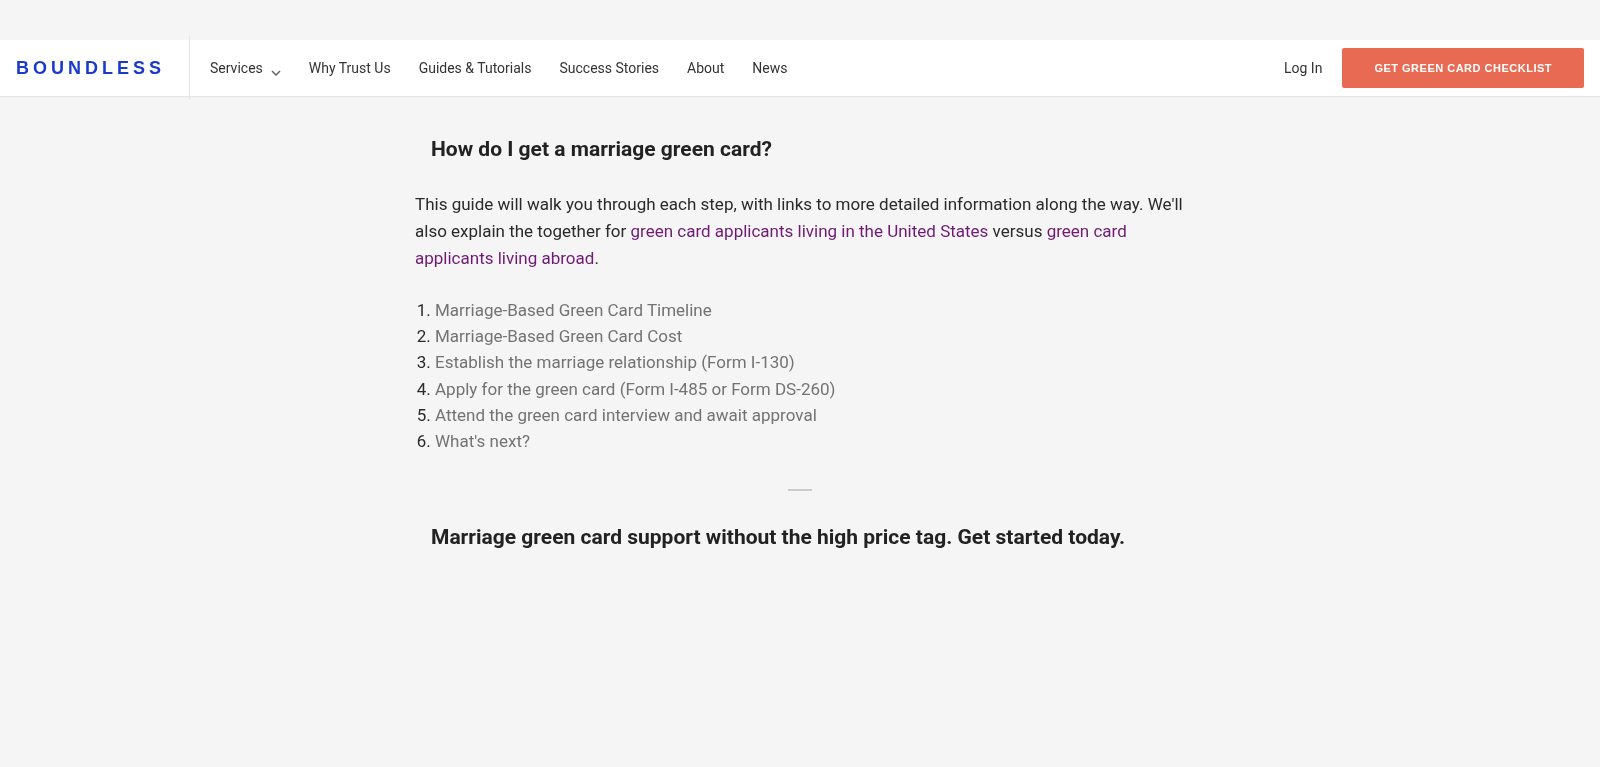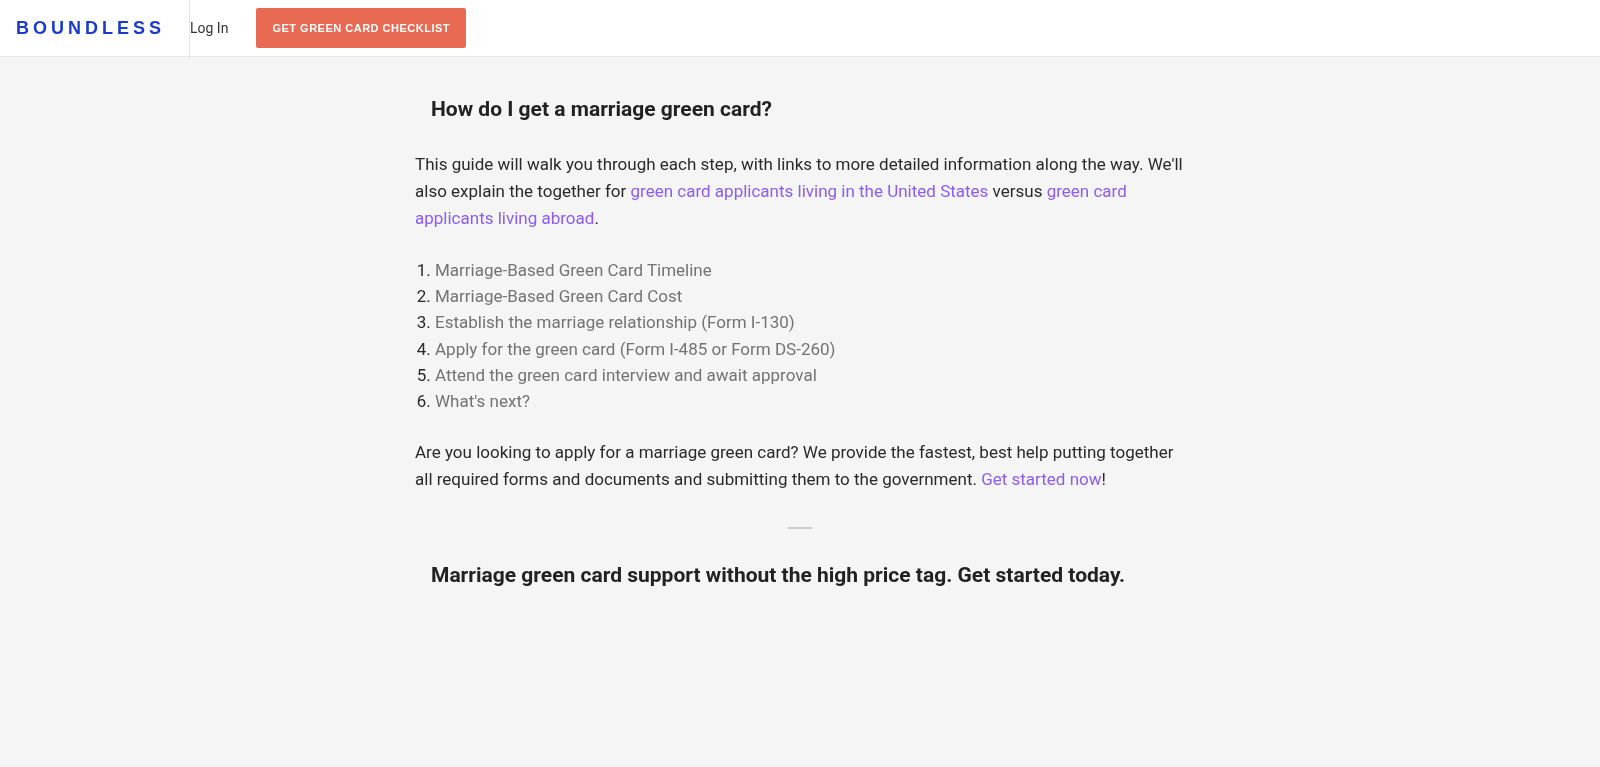--- a/index.html
+++ b/index.html
@@ -1,39 +1,54 @@
 <!DOCTYPE html>
 <html><head>
 <meta charset="utf-8">
 <style>
 * { margin: 0; padding: 0; box-sizing: border-box; }
 body { font-family: -apple-system, BlinkMacSystemFont, "Segoe UI", Roboto, sans-serif; background: #f5f5f5; color: #2a2a2a; }
-.header { background: #fff; border-bottom: 1px solid #e5e5e5; height: 57px; display: flex; align-items: center; padding: 0 16px; }
+.header { background: #fff; border-bottom: 1px solid #e5e5e5; height: 57px; display: flex; align-items: center; padding: 0 16px; margin-top: 40px; }
 .logo { font-size: 18px; font-weight: 700; letter-spacing: 4px; color: #1a3acc; padding-right: 24px; border-right: 1px solid #e5e5e5; height: 64px; display: flex; align-items: center; font-family: Arial, sans-serif; }
 .nav { display: flex; align-items: center; gap: 28px; margin-left: 20px; flex: 1; }
 .nav-item { color: #333; font-size: 14px; cursor: pointer; display: flex; align-items: center; gap: 8px; }
 .chevron { width: 10px; height: 10px; display: inline-block; }
-.right-actions { display: flex; align-items: center; gap: 28px; }
+.right-actions { display: flex; align-items: center; gap: 20px; }
 .login { color: #333; font-size: 14px; cursor: pointer; }
-.cta-btn { background: #e86a52; color: #fff; font-size: 11px; font-weight: 700; letter-spacing: 0.5px; padding: 14px 16px; border: none; border-radius: 2px; cursor: pointer; }
+.cta-btn { background: #e86a52; color: #fff; font-size: 11px; font-weight: 700; letter-spacing: 0.5px; padding: 14px 32px; border: none; border-radius: 2px; cursor: pointer; }
 .content { max-width: 810px; margin: 0 auto; padding: 40px 20px; }
 h2 { font-size: 21px; font-weight: 700; margin-bottom: 30px; color: #222; margin-left: 16px; }
 p { font-size: 17px; line-height: 1.6; margin-bottom: 24px; color: #2a2a2a; }
-a { color: #8b5cf6; text-decoration: none; }
+a { color: #701a75; text-decoration: none; }
 ol { margin: 0 0 24px 0; padding-left: 20px; }
 ol li { font-size: 17px; line-height: 1.55; color: #2a2a2a; }
 ol li a { color: #737373; }
 hr { border: none; border-top: 2px solid #ccc; width: 24px; margin: 34px auto; }
 .cta-heading { font-size: 21px; font-weight: 700; margin-bottom: 36px; color: #222; }
 </style>
 </head>
 <body>
 
 <div class="header">
   <div class="logo">BOUNDLESS</div>
+  <div class="nav">
+    <div class="nav-item">
+      <span>Services</span>
+      <span class="chevron">
+        <svg viewBox="0 0 10 6" width="10" height="6">
+            <path d="M1 1 L5 5 L9 1" stroke="#666" stroke-width="1.5" fill="none"></path>
+          </svg>
+      </span>
+    </div>
+    <div class="nav-item">Why Trust Us</div>
+    <div class="nav-item">Guides &amp; Tutorials</div>
+    <div class="nav-item">Success Stories</div>
+    <div class="nav-item">About</div>
+    <div class="nav-item">News</div>
+  </div>
   <div class="right-actions">
     <div class="login">Log In</div>
     <button class="cta-btn">GET GREEN CARD CHECKLIST</button>
   </div>
 </div>
 
 <div class="content">
   <h2>How do I get a marriage green card?</h2>
 
 
@@ -45,21 +60,18 @@
 
   <ol>
     <li><a href="#">Marriage-Based Green Card Timeline</a></li>
     <li><a href="#">Marriage-Based Green Card Cost</a></li>
     <li><a href="#">Establish the marriage relationship (Form I-130)</a></li>
     <li><a href="#">Apply for the green card (Form I-485 or Form DS-260)</a></li>
     <li><a href="#">Attend the green card interview and await approval</a></li>
     <li><a href="#">What's next?</a></li>
   </ol>
 
-  <p>
-    <span>Are you looking to apply for a marriage green card? We provide the fastest, best help putting together all required forms and documents and submitting them to the government. </span><a href="#">Get started now</a><span>!</span>
-  </p>
 
   <hr>
 
   <h2 class="cta-heading">Marriage green card support without the high price tag. Get started today.</h2>
 
 </div>
 
 </body></html>

